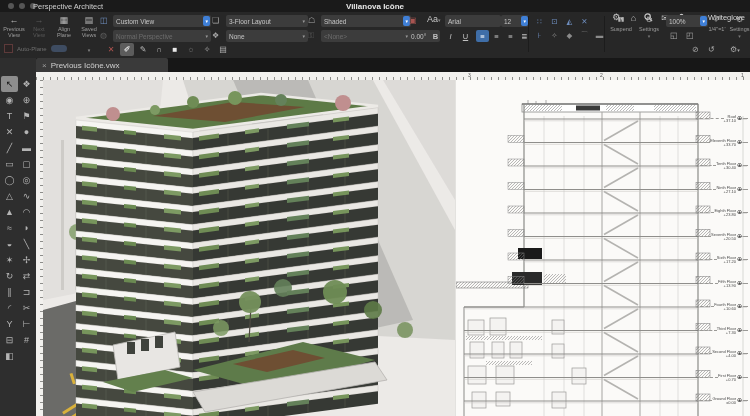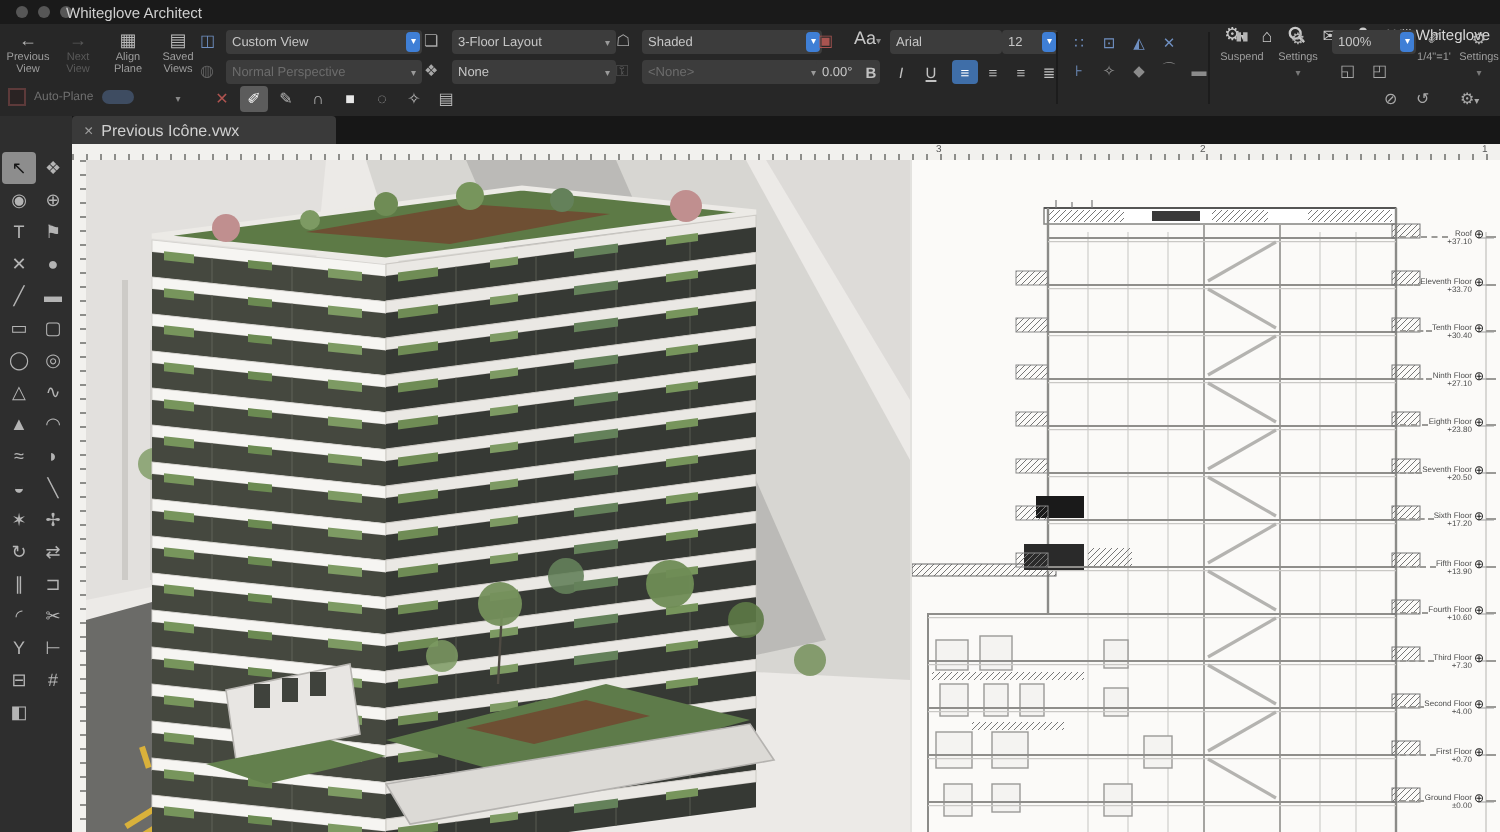--- a/index.html
+++ b/index.html
@@ -69,21 +69,22 @@
 </style>
 </head>
 <body>
 
 <div class="titlebar">
   <div class="lights">
     <span class="light"></span>
     <span class="light"></span>
     <span class="light"></span>
   </div>
-  <span class="apptitle">Whiteglove Architect</span>
+  <span class="apptitle">Perspective Architect</span>
+  <span class="doctitle">Villanova Icône</span>
 </div>
 
 <div class="toolbar">
 
   <div class="topicons">
     <span><span>⚙</span><span style="font-size:5px">▾</span></span>
     <span>⌂</span>
     <svg width="9" height="9" viewBox="0 0 10 10">
         <circle cx="4" cy="4" r="3" fill="none" stroke="#c9c9c9" stroke-width="1.3"></circle>
         <line x1="6.3" y1="6.3" x2="9" y2="9" stroke="#c9c9c9" stroke-width="1.3"></line>

